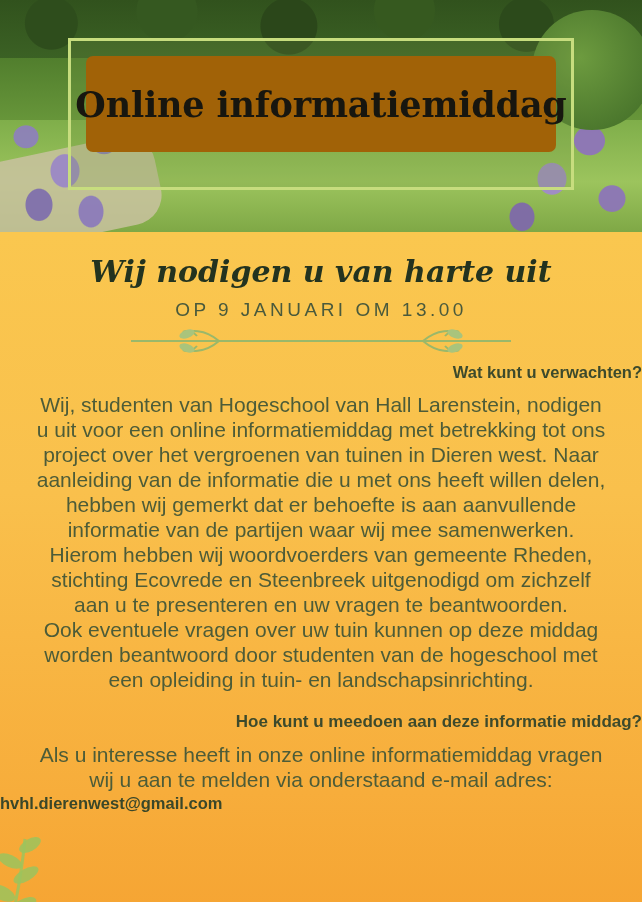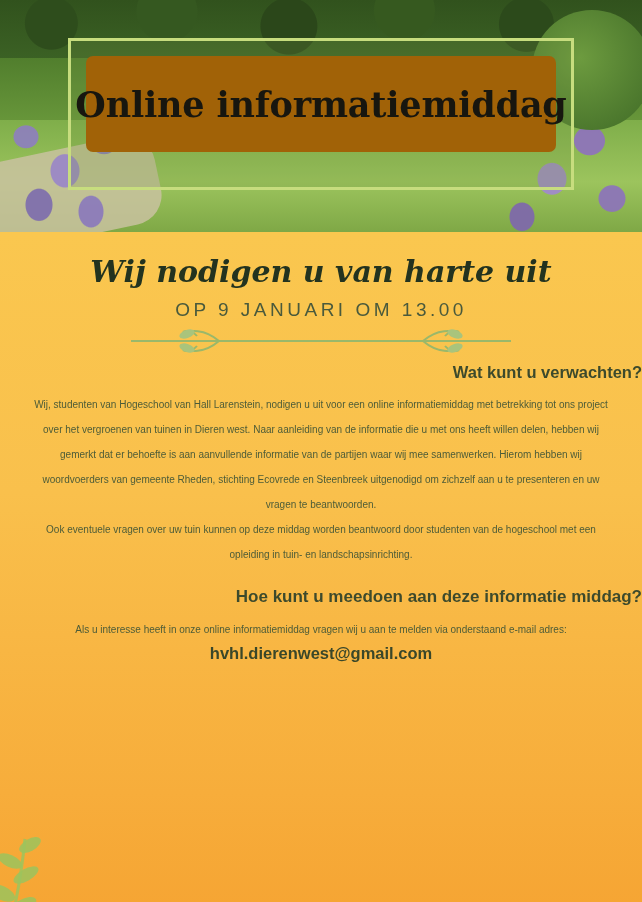--- a/index.html
+++ b/index.html
@@ -164,27 +164,26 @@
     font-weight: 700;
     font-size: 16.5px;
     color: #3d4a2c;
     margin-top: 2px;
   }
   .section-head.second { margin-top: 20px; font-size: 17px; }
 
   .para {
     margin: 10px 34px 0 34px;
     text-align: center;
-    font-size: 10px;
+    font-size: 21px;
     line-height: 25px;
     color: #4d5c38;
   }
   .para.tight { margin-top: 0; }
   .email {
-    text-align: center;
     font-weight: 700;
     font-size: 16.5px;
     color: #3a4729;
     margin-top: 2px;
   }
   .closing {
     margin: 26px 34px 0 34px;
     text-align: center;
     font-size: 15.5px;
     color: #4d5c38;

